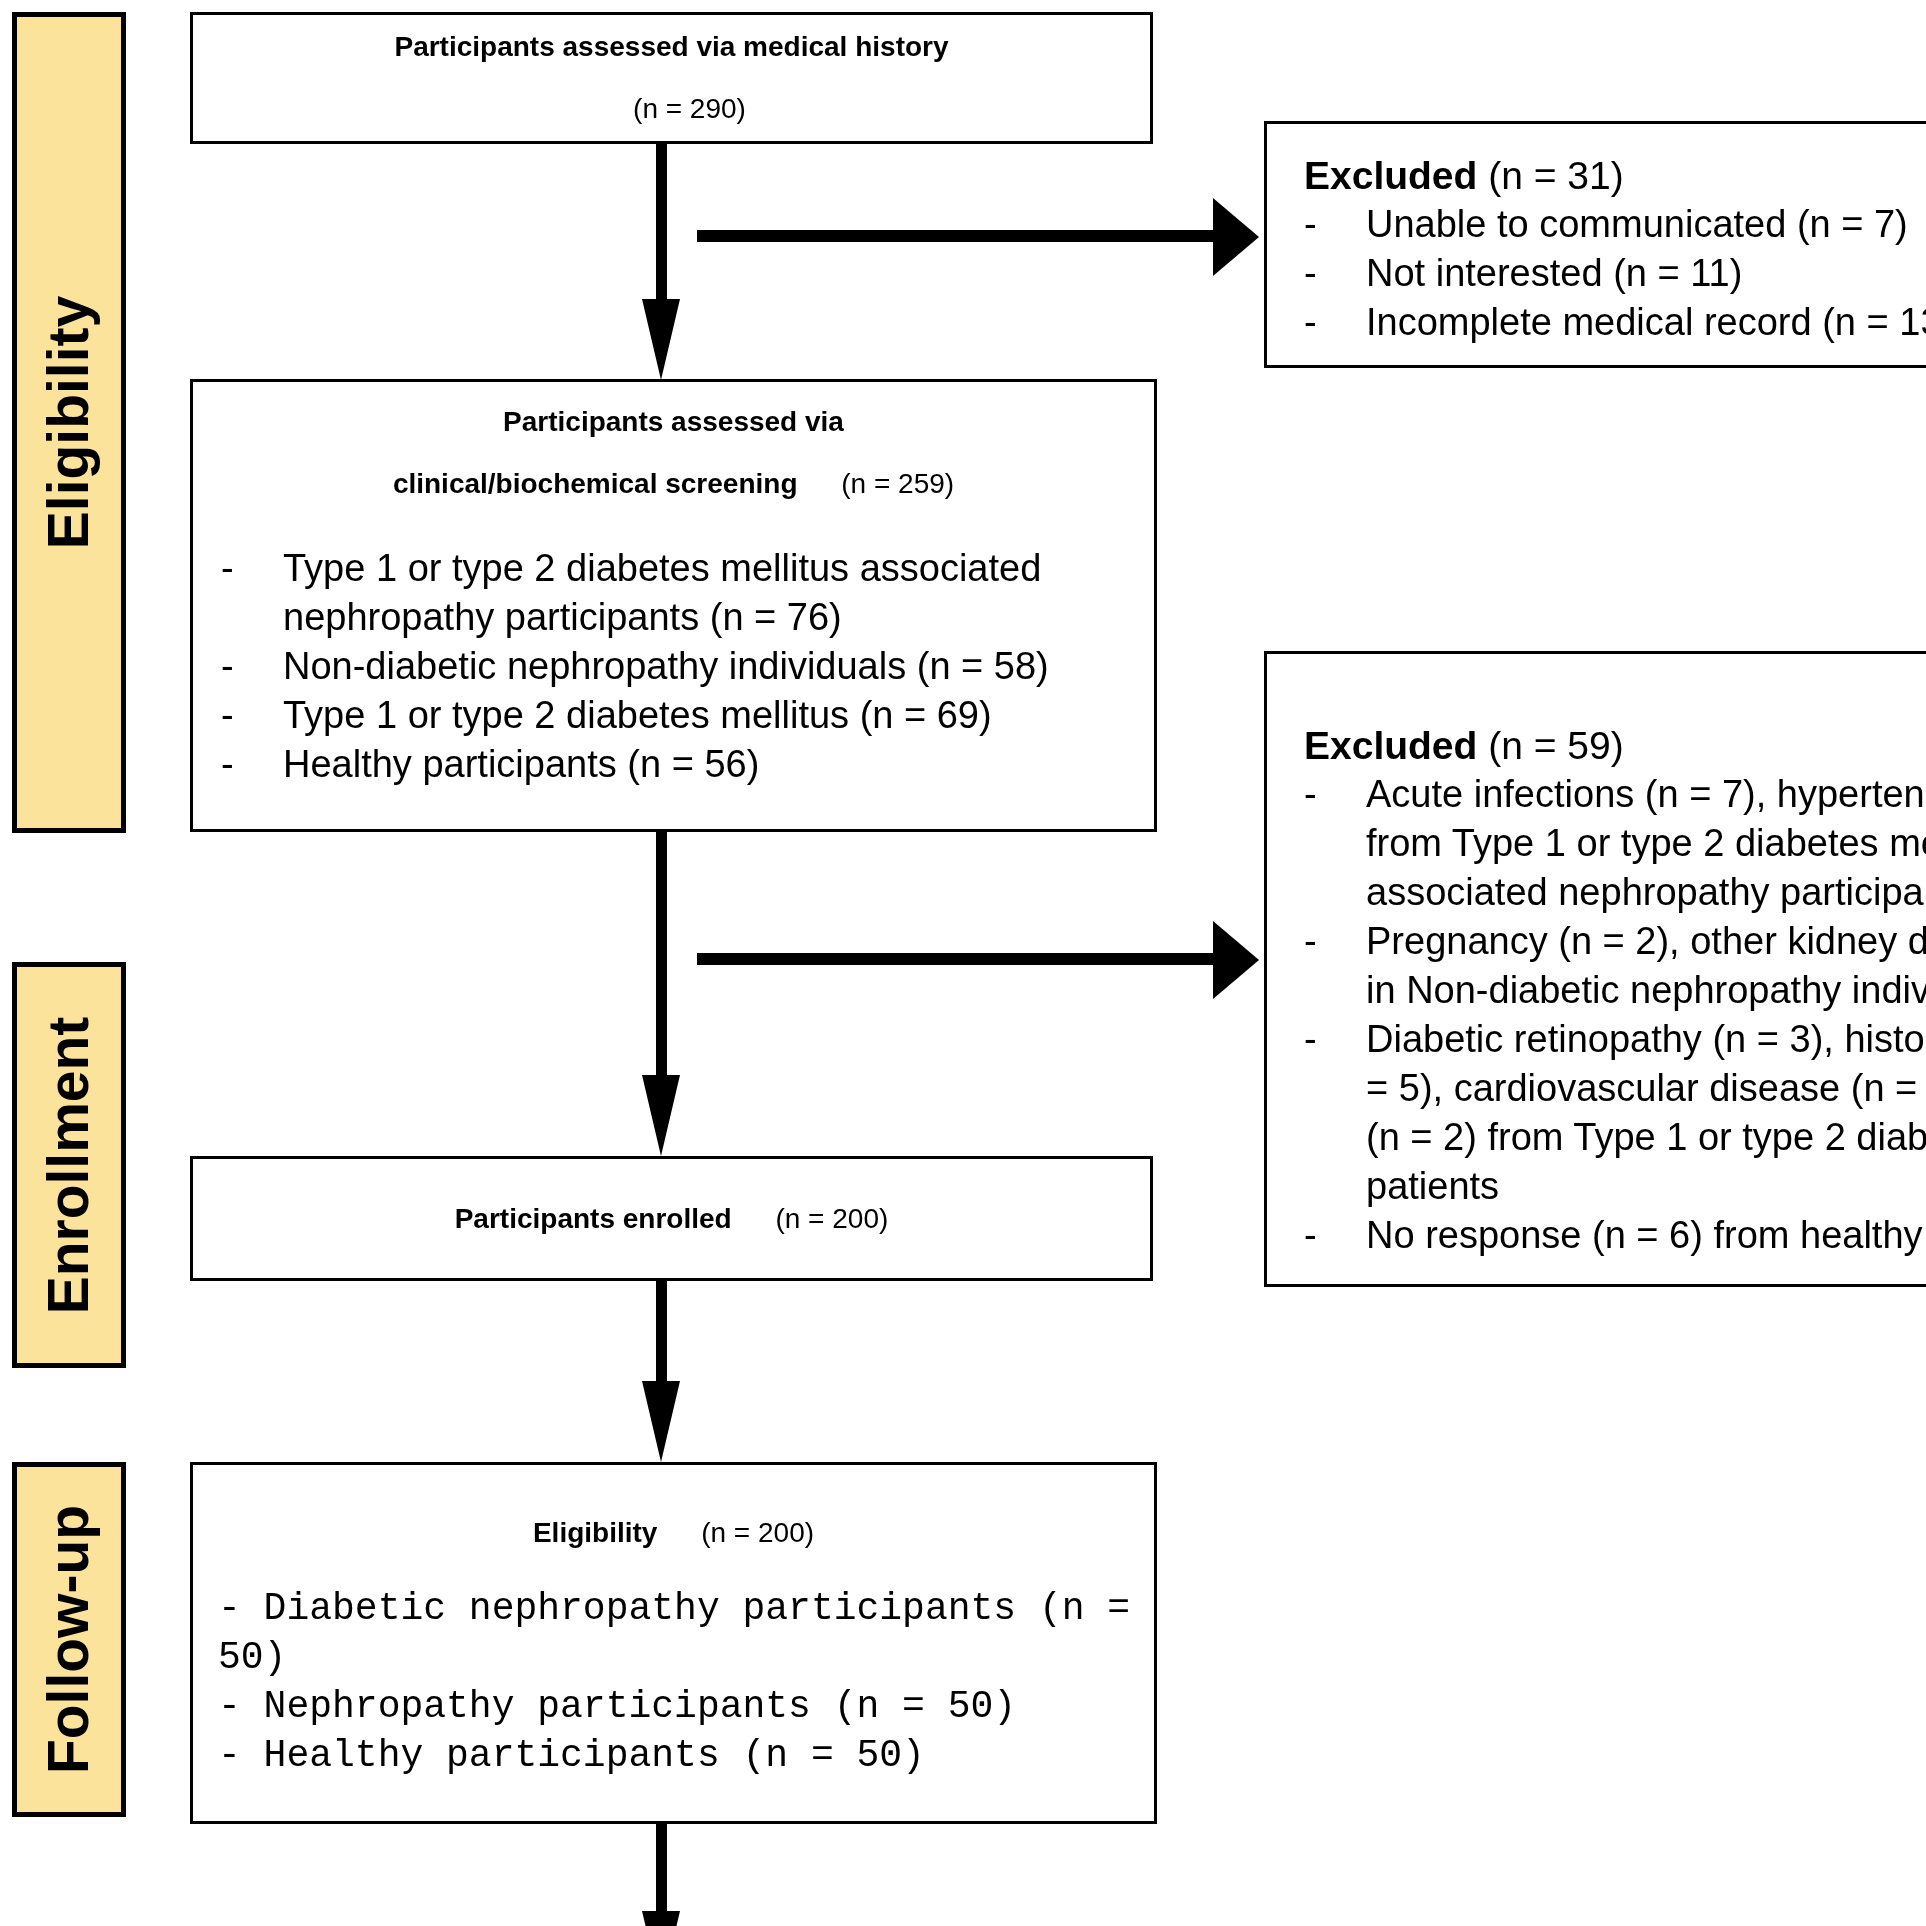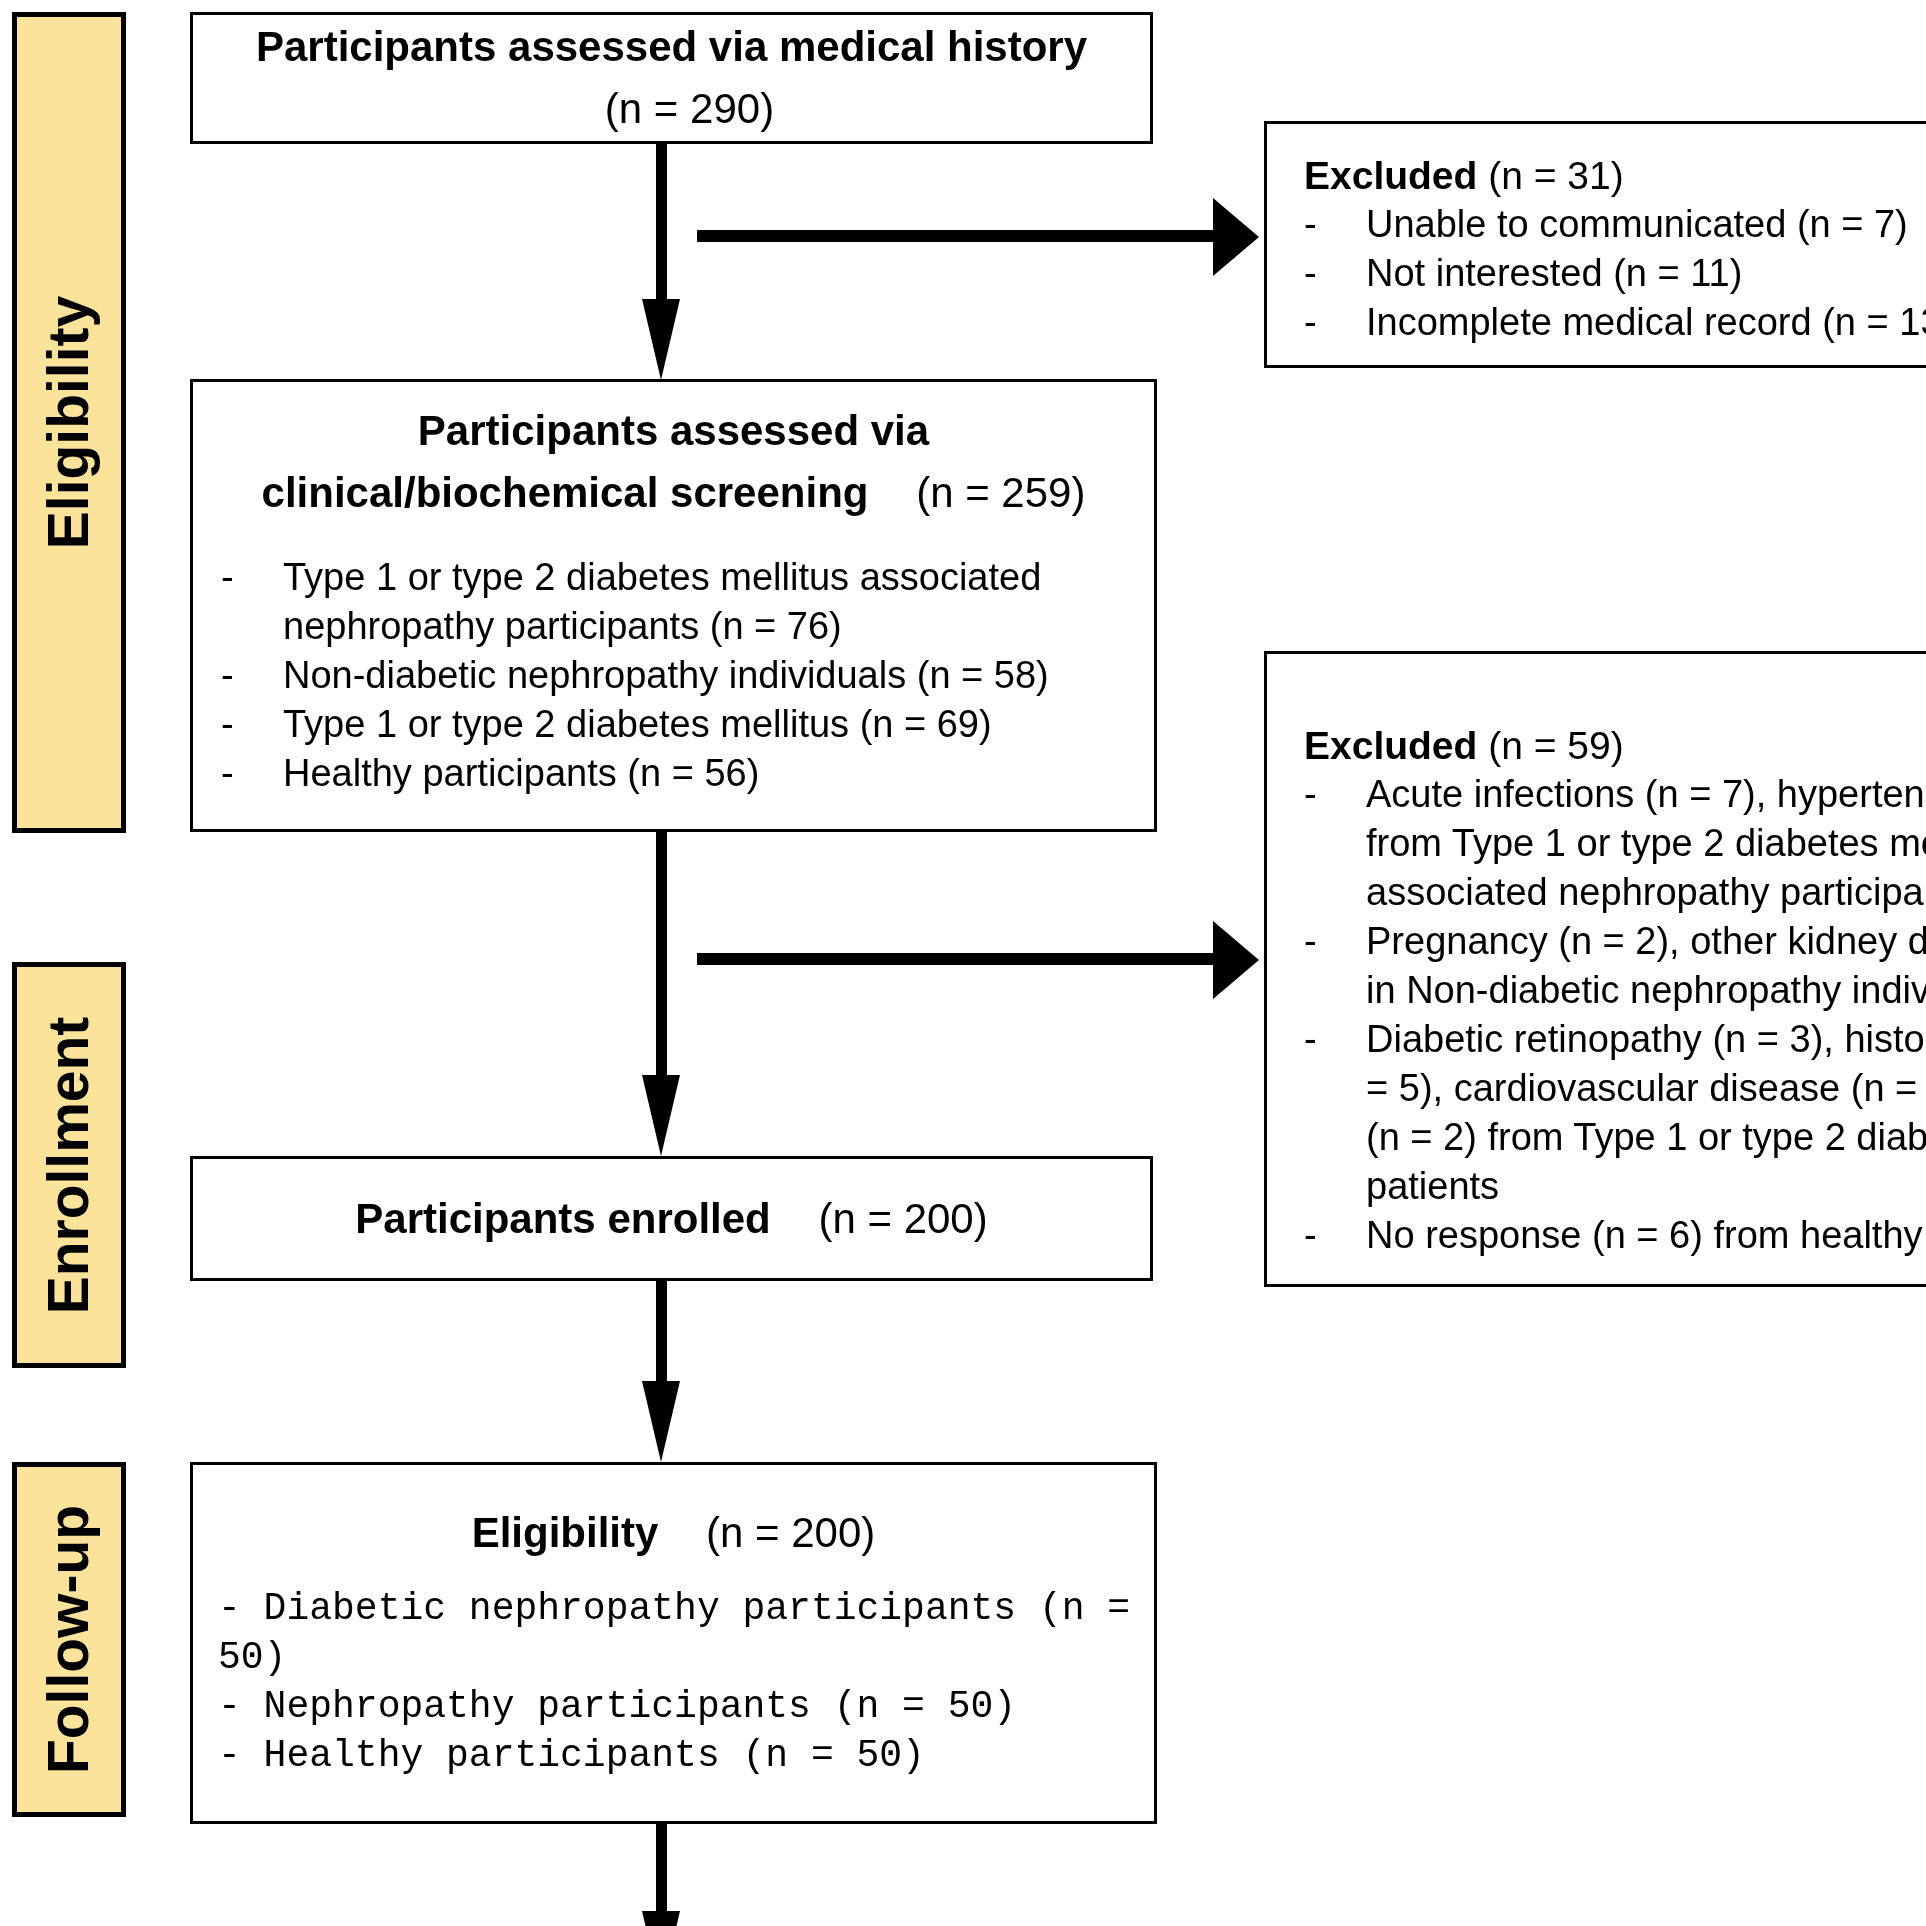--- a/index.html
+++ b/index.html
@@ -39,30 +39,30 @@
 
   
   .flow-box{
     position:absolute;
     background:var(--box-bg);
     border:3.9px solid var(--border);
     box-sizing:border-box;
     font-size:38px;line-height:49px;
   }
   .box-title{
-    font-size:42px;
+    font-size:28px;
     font-weight:bold;
     line-height:62px;
     text-align:center;
   }
   .box-title .n{font-weight:normal;margin-left:36px;}
   .centered-box{display:flex;flex-direction:column;align-items:center;justify-content:center;}
 
   #box1{left:190px;top:11.6px;width:963px;height:132px;}
-  #box2{left:190px;top:379px;width:967px;height:453px;padding-top:18px;}
+  #box2{left:190px;top:379px;width:967px;height:453px;padding-top:9px;}
   #box3{left:190px;top:1156px;width:963px;height:125px;}
   #box4{left:190px;top:1462px;width:967px;height:362px;padding-top:37px;}
   #excluded1{left:1264px;top:121px;width:946px;height:247px;padding:27px 15.4px 0 37px;}
   #excluded2{left:1264px;top:651px;width:1011px;height:636px;padding:67px 15.4px 0 37px;}
 
   .excluded-heading{font-size:39px;line-height:49px;}
   .excluded-heading .hb{font-weight:bold;}
 
   
   .bullet-list{margin:0;}

